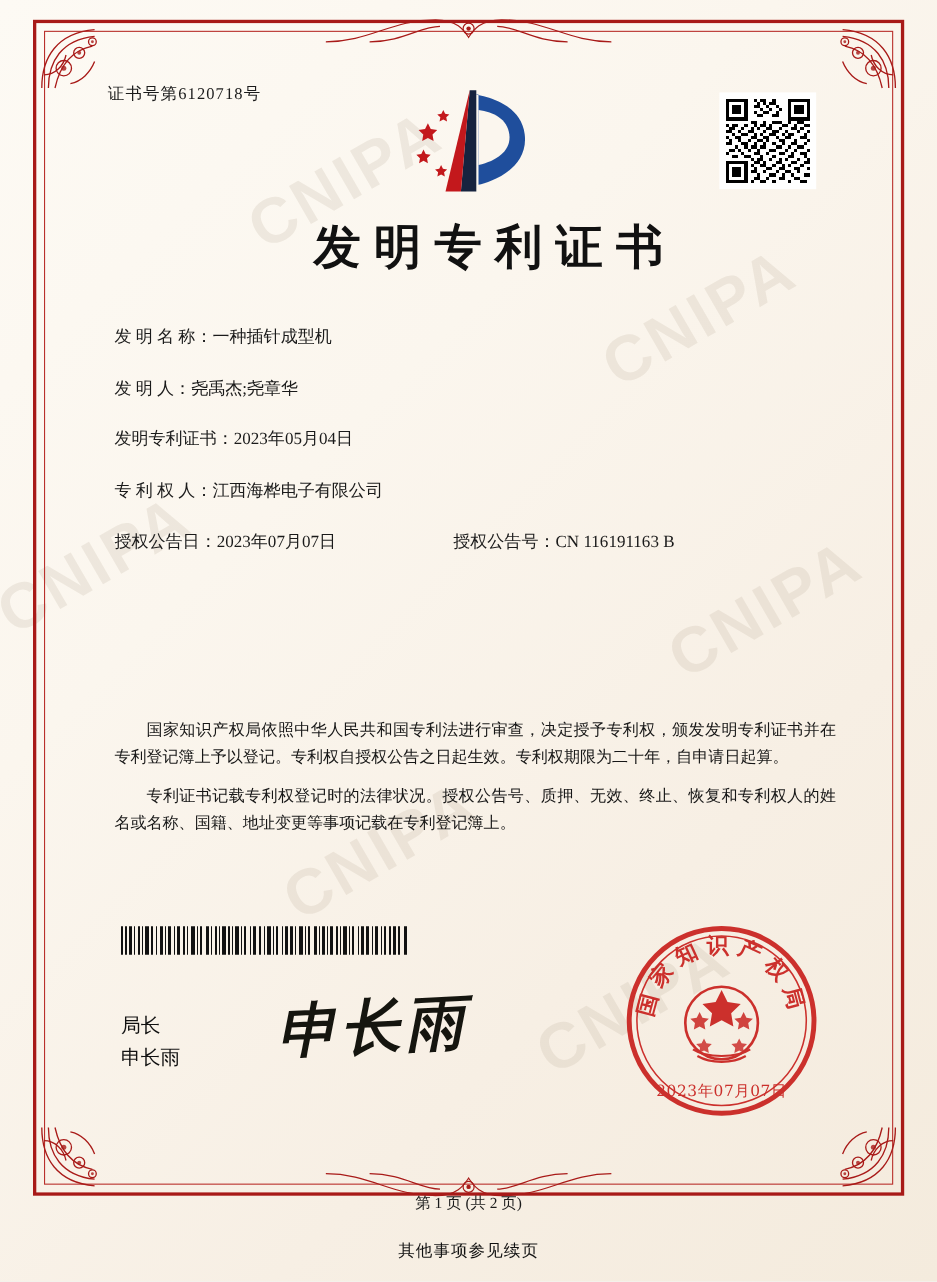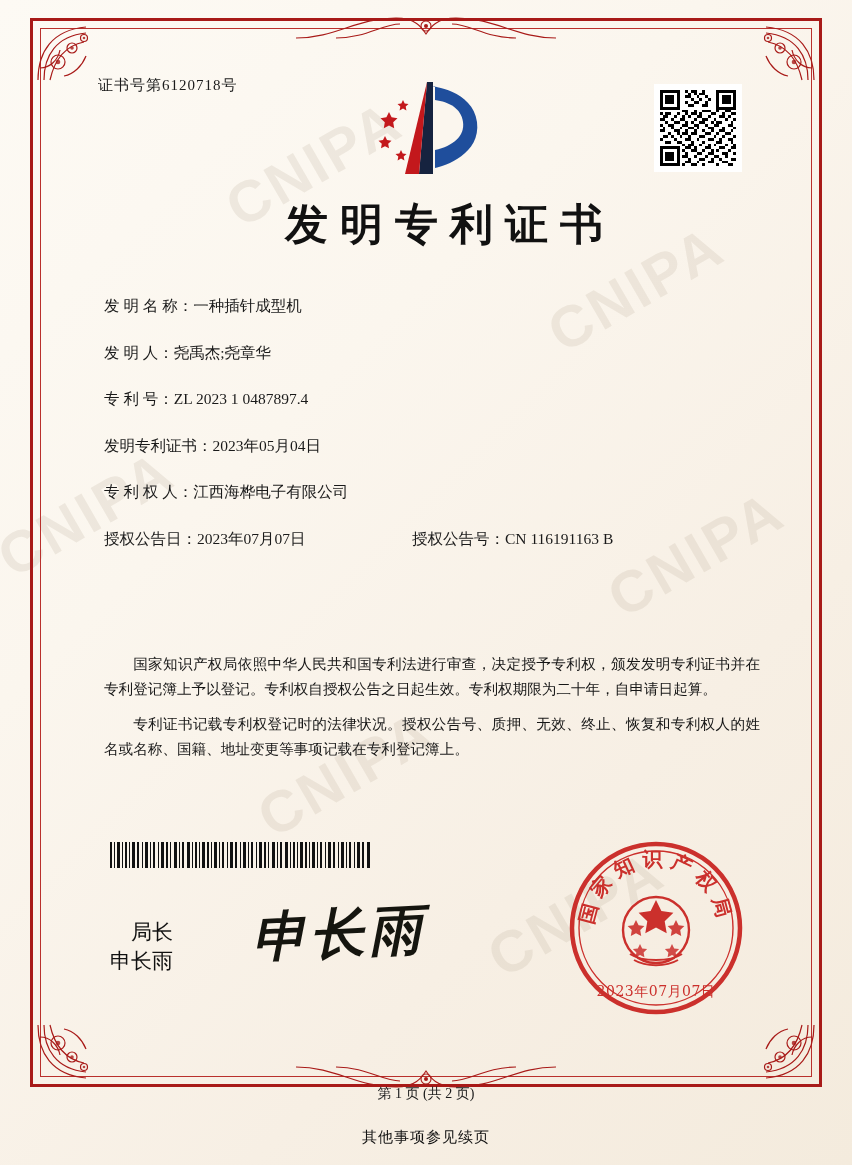--- a/index.html
+++ b/index.html
@@ -169,24 +169,23 @@
     width: 262px;
     height: 26px;
   }
   .barcode svg { width: 100%; height: 100%; display: block; }
 
   
   .sig-label {
     position: absolute;
     left: 110px;
     top: 918px;
-    font-size: 21px;
+    font-size: 18px;
     color: #111;
     line-height: 29px;
-    text-align: right;
   }
   .sig-hand {
     position: absolute;
     left: 252px;
     top: 898px;
     font-size: 54px;
     color: #15150f;
     font-family: "DejaVu Serif", serif;
     font-style: italic;
     font-weight: bold;
@@ -528,24 +527,20 @@
   <div class="fields">
     <div class="field">
       <span class="lbl">发 明 名 称：</span>
       <span class="val">一种插针成型机</span>
     </div>
     <div class="field">
       <span class="lbl">发 明 人：</span>
       <span class="val">尧禹杰;尧章华</span>
     </div>
     <div class="field">
-      <span class="lbl">专 利 号：</span>
-      <span class="val">ZL 2023 1 0487897.4</span>
-    </div>
-    <div class="field">
       <span class="lbl">发明专利证书：</span>
       <span class="val">2023年05月04日</span>
     </div>
     <div class="field">
       <span class="lbl">专 利 权 人：</span>
       <span class="val">江西海桦电子有限公司</span>
     </div>
     <div class="field two">
       <span class="lbl">授权公告日：</span>
       <span class="val">2023年07月07日</span>

